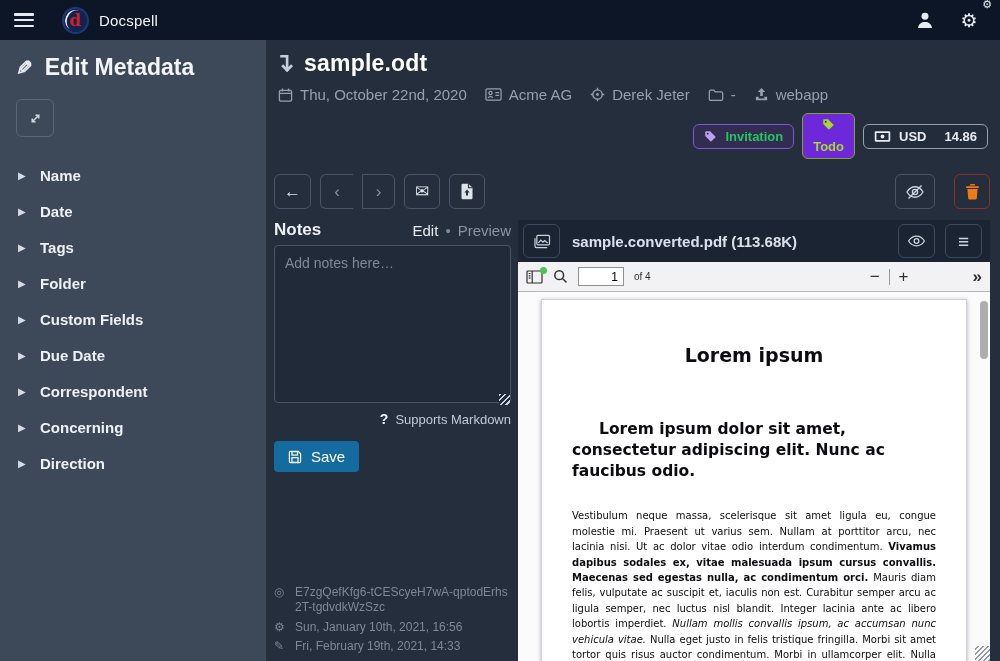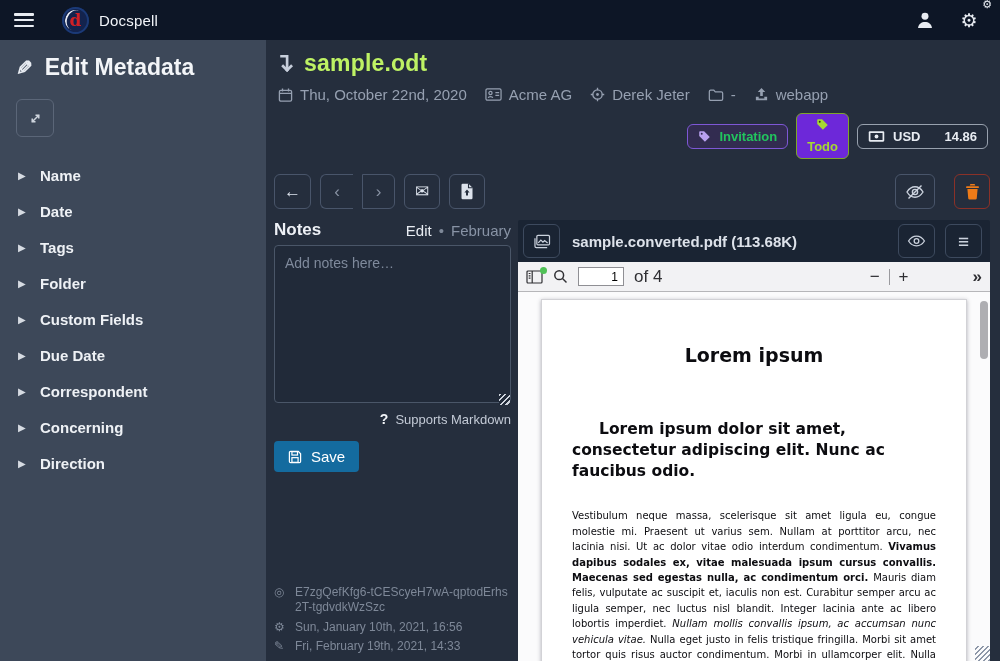--- a/index.html
+++ b/index.html
@@ -29,31 +29,31 @@
   .expand-btn{margin-top:18px;width:38px;height:38px;background:transparent;border:1px solid #5b6optional678;border:1px solid #5b County6678;border:1px solid #5b6678;border-radius:6px;
     display:flex;align-items:center;justify-content:center;cursor:pointer;}
   .acc{margin-top:22px;}
   .acc-item{display:flex;align-items:center;gap:14px;padding:8px 2px;margin-bottom:3px;cursor:pointer;color:#eef1f5;}
   .acc-item .caret{font-size:10px;color:#d6dbe2;width:8px;}
   .acc-item .lbl{font-size:15px;font-weight:bold;}
 
   
   .content{position:absolute;top:40px;left:266px;right:0;bottom:0;background:#252e3d;display:flex;flex-direction:column;}
   .doc-head{padding:10px 10px 0 12px;}
-  .title-row{display:flex;align-items:center;gap:10px;color:#bef264;}
+  .title-row{display:flex;align-items:center;gap:10px;color:#ffffff;}
   .title-row h1{margin:0;font-size:23px;font-weight:bold;letter-spacing:.2px;}
   .meta-row{display:flex;align-items:center;gap:8px;margin-top:9px;color:#96a0b1;font-size:15px;}
   .meta-item{display:flex;align-items:center;gap:7px;margin-right:10px;justify-content:center;}
   .meta-item svg{flex:none;}
   .badge-row{display:flex;justify-content:flex-end;align-items:center;gap:8px;margin-top:10px;padding-right:2px;}
   .badge{display:flex;align-items:center;gap:8px;border-radius:6px;padding:4px 10px;font-size:13px;font-weight:bold;border:1px solid;}
   .badge-invitation{border-color:#7e57d6;background:#322c50;color:#22c55e;}
   .badge-todo{border-color:#7fa62a;background:#6d28d9;color:#a6d832;flex-direction:column;}
   .badge-money{border-color:#98a1ae;background:#232c3b;color:#e8ecf2;}
-  .badge .amount{margin-left:16px;text-align:center;}
+  .badge .amount{margin-left:10px;text-align:center;}
 
   
   .toolbar{display:flex;align-items:center;margin-top:15px;padding:0 10px 0 8px;}
   .tb-btn{height:35px;min-width:36px;background:transparent;border:1px solid #49556a;border-radius:6px;
     color:#dde3ec;display:flex;align-items:center;justify-content:center;cursor:pointer;font-size:17px;padding:0 9px;}
   .tb-group{display:flex;margin:0 9px;}
   .tb-group .tb-btn{border-radius:0;color:#8892a3;min-width:33px;}
   .tb-group .tb-btn:first-child{border-radius:6px 0 0 6px;border-right:none;}
   .tb-group .tb-btn:last-child{border-radius:0 6px 6px 0;}
   .tb-btn + .tb-btn{margin-left:9px;}
@@ -92,21 +92,21 @@
   .ph-title{color:#dde2ea;font-weight:bold;font-size:15px;flex:1;white-space:nowrap;overflow:hidden;}
   .ph-right{display:flex;gap:10px;margin-right:3px;}
   .bars-g{font-size:19px;font-weight:bold;line-height:1;}
 
   .pdf-toolbar{height:30px;background:#f2f2f4;border-bottom:1px solid #b6b6b9;display:flex;align-items:center;
     padding:0 8px;gap:10px;color:#2f2f33;}
   .pt-ic{display:flex;align-items:center;justify-content:center;cursor:pointer;position:relative;}
   .green-dot{position:absolute;top:-3px;right:-4px;width:7px;height:7px;border-radius:50%;background:#4fc156;}
   .page-box{width:46px;height:19px;border:1px solid #8f8f94;background:#fff;font-size:12px;text-align:right;
     padding:0 5px;font-family:"Liberation Sans",sans-serif;color:#000;}
-  .of-label{font-size:17px;}
+  .of-label{font-size:10px;}
   .zoom-ctrls{margin-left:auto;display:flex;align-items:center;gap:9px;}
   .zoom-glyph{font-size:17px;cursor:pointer;line-height:1;}
   .vdiv{width:1px;height:16px;background:#9a9a9e;}
   .zoom-select{background:#d6d6da;border-radius:2px;height:22px;display:flex;align-items:center;gap:18px;
     padding:0 9px;font-size:12.5px;cursor:pointer;margin-left:4px;}
   .zoom-select .chev{font-size:10px;}
   .pt-more{margin-left:54px;font-size:17px;font-weight:bold;cursor:pointer;}
 
   .viewer{flex:1;background:#fbfbfc;position:relative;overflow:hidden;padding-top:7px;}
   .page{background:#fff;border:1px solid #d2d2d6;box-shadow:0 1px 4px rgba(40,40,60,.35);
@@ -341,21 +341,21 @@
     </div>
 
     <div class="cols">
 
       <section class="notes-col">
         <div class="notes-head">
           <h2>Notes</h2>
           <span class="notes-links">
             <span class="link-on">Edit</span>
             <span class="link-dot">•</span>
-            <span class="link-off">February</span>
+            <span class="link-off">Preview</span>
           </span>
         </div>
         <span class="ta-wrap">
           <textarea class="notes-area" placeholder="Add notes here…" style=""></textarea>
           <span class="ta-grip"></span>
         </span>
         <div class="md-hint">
           <span class="q">?</span>
           <span>Supports Markdown</span>
         </div>

